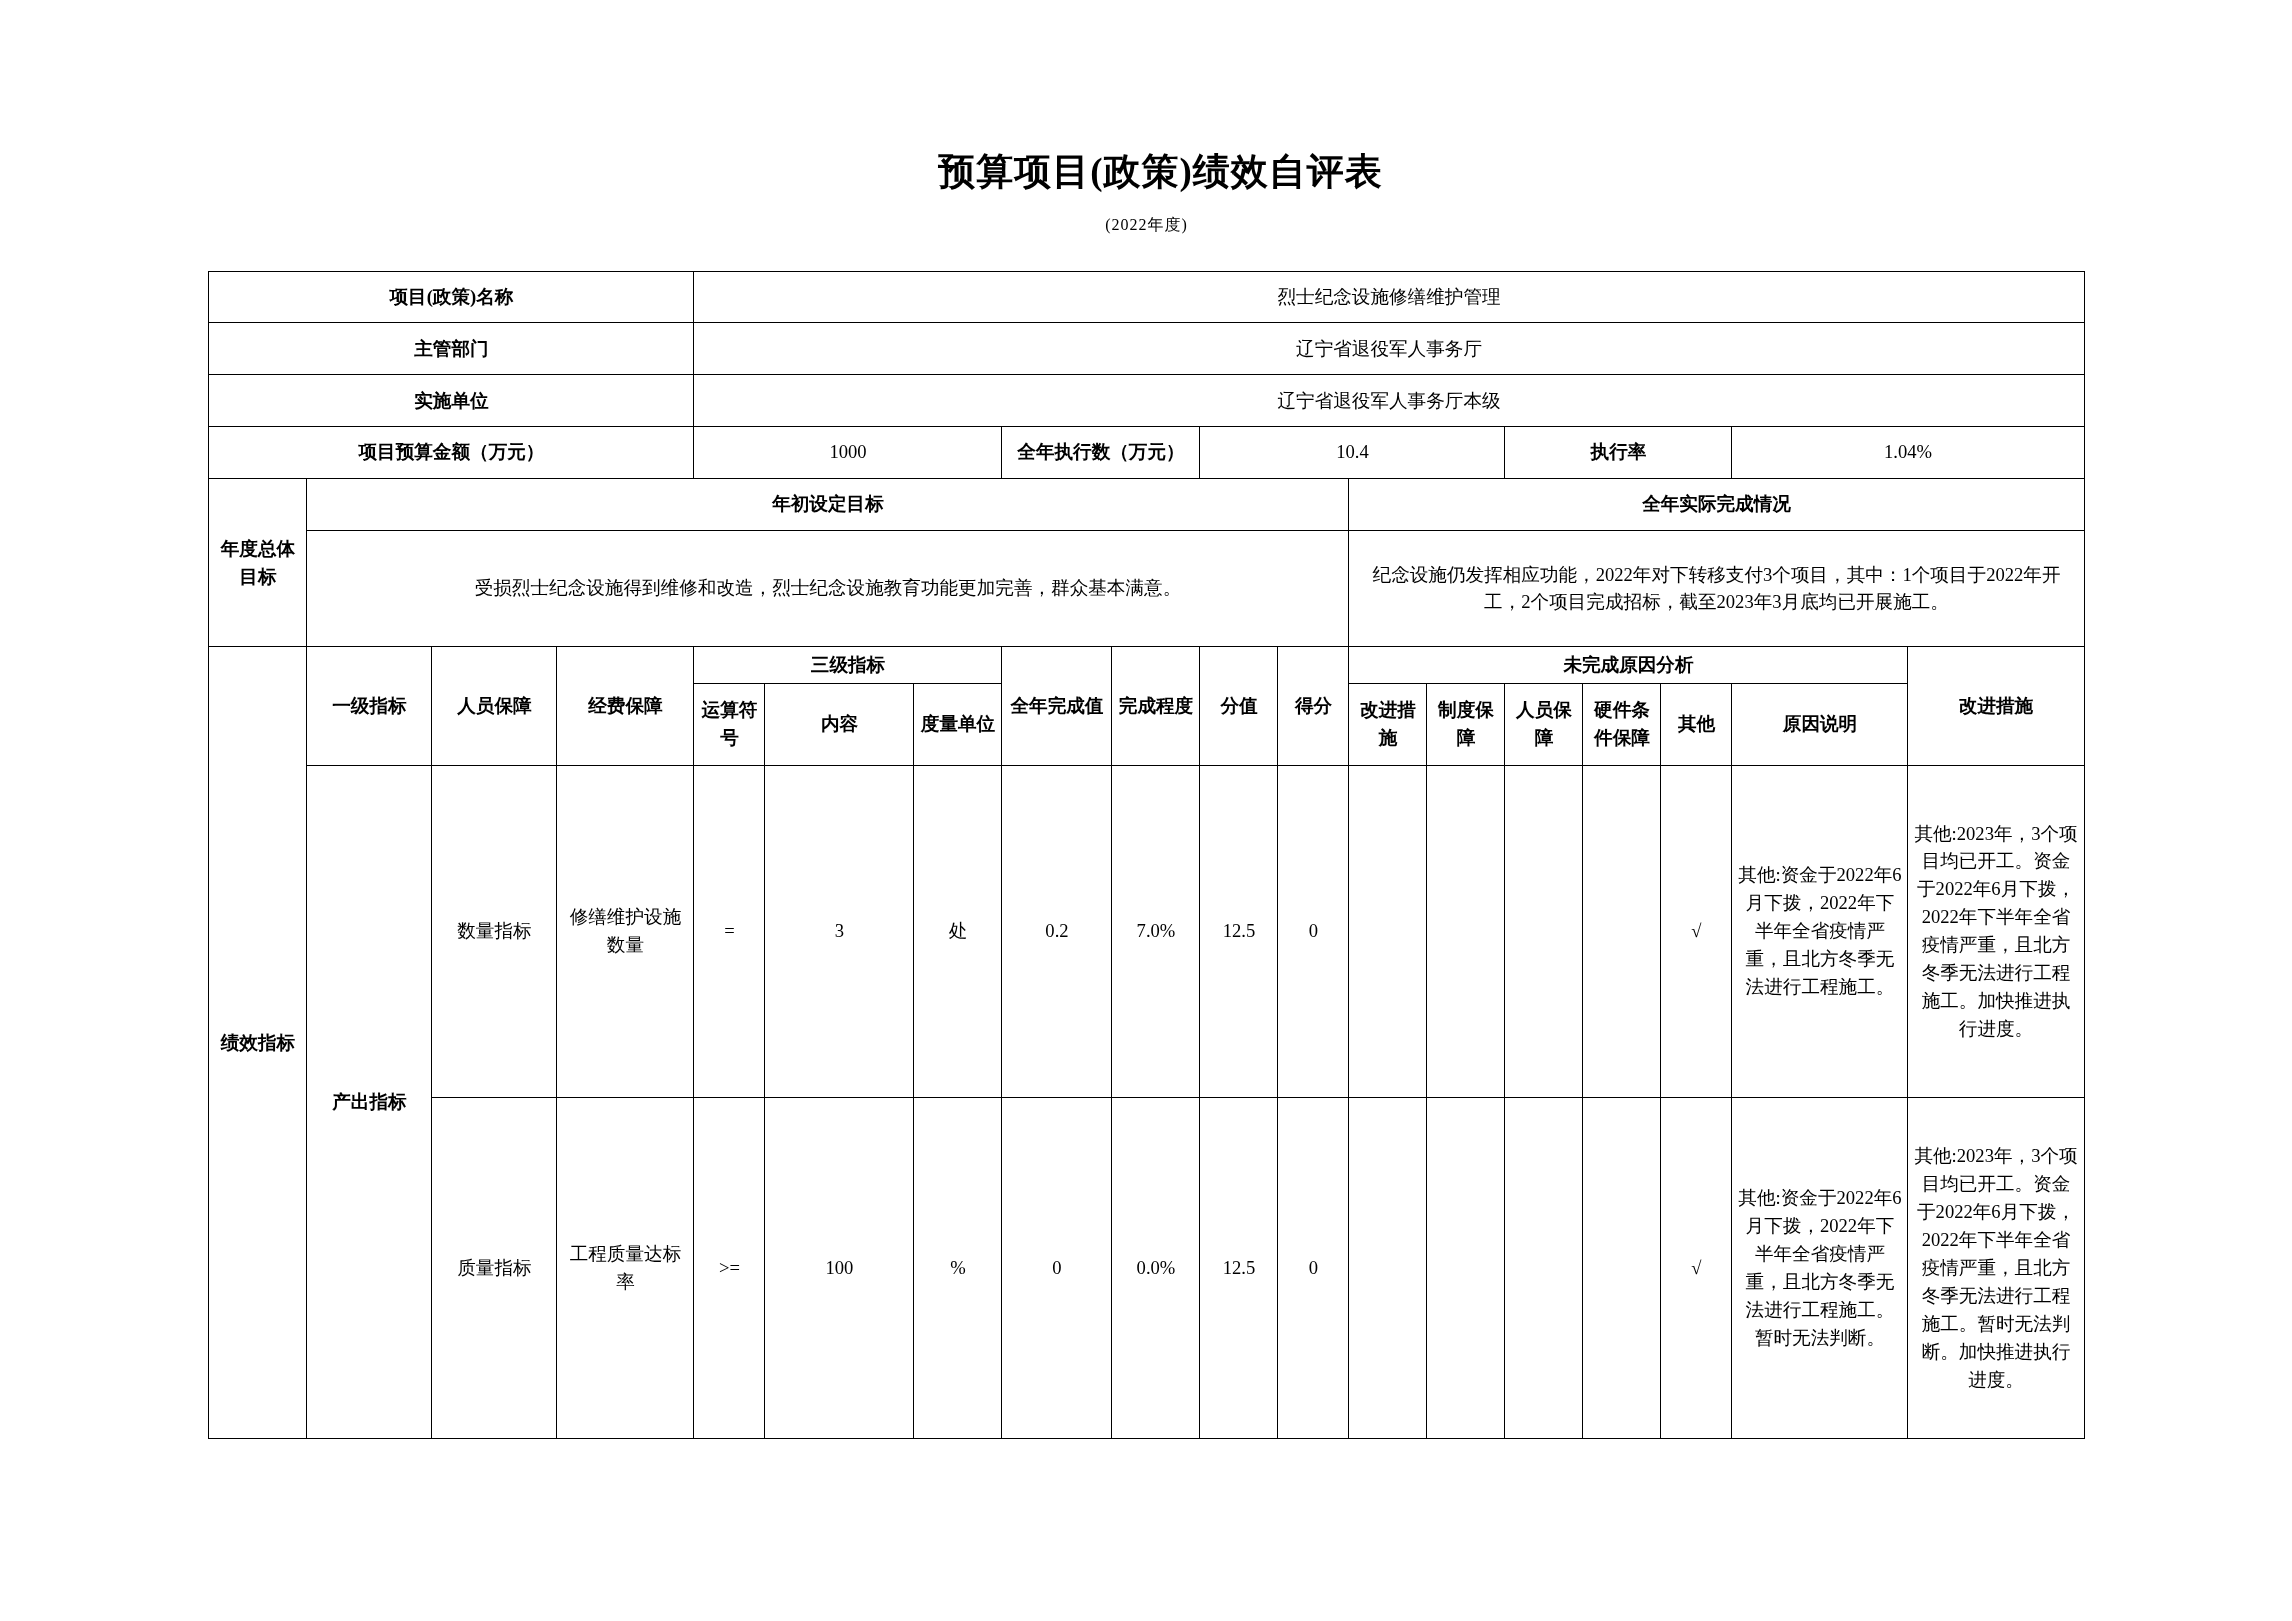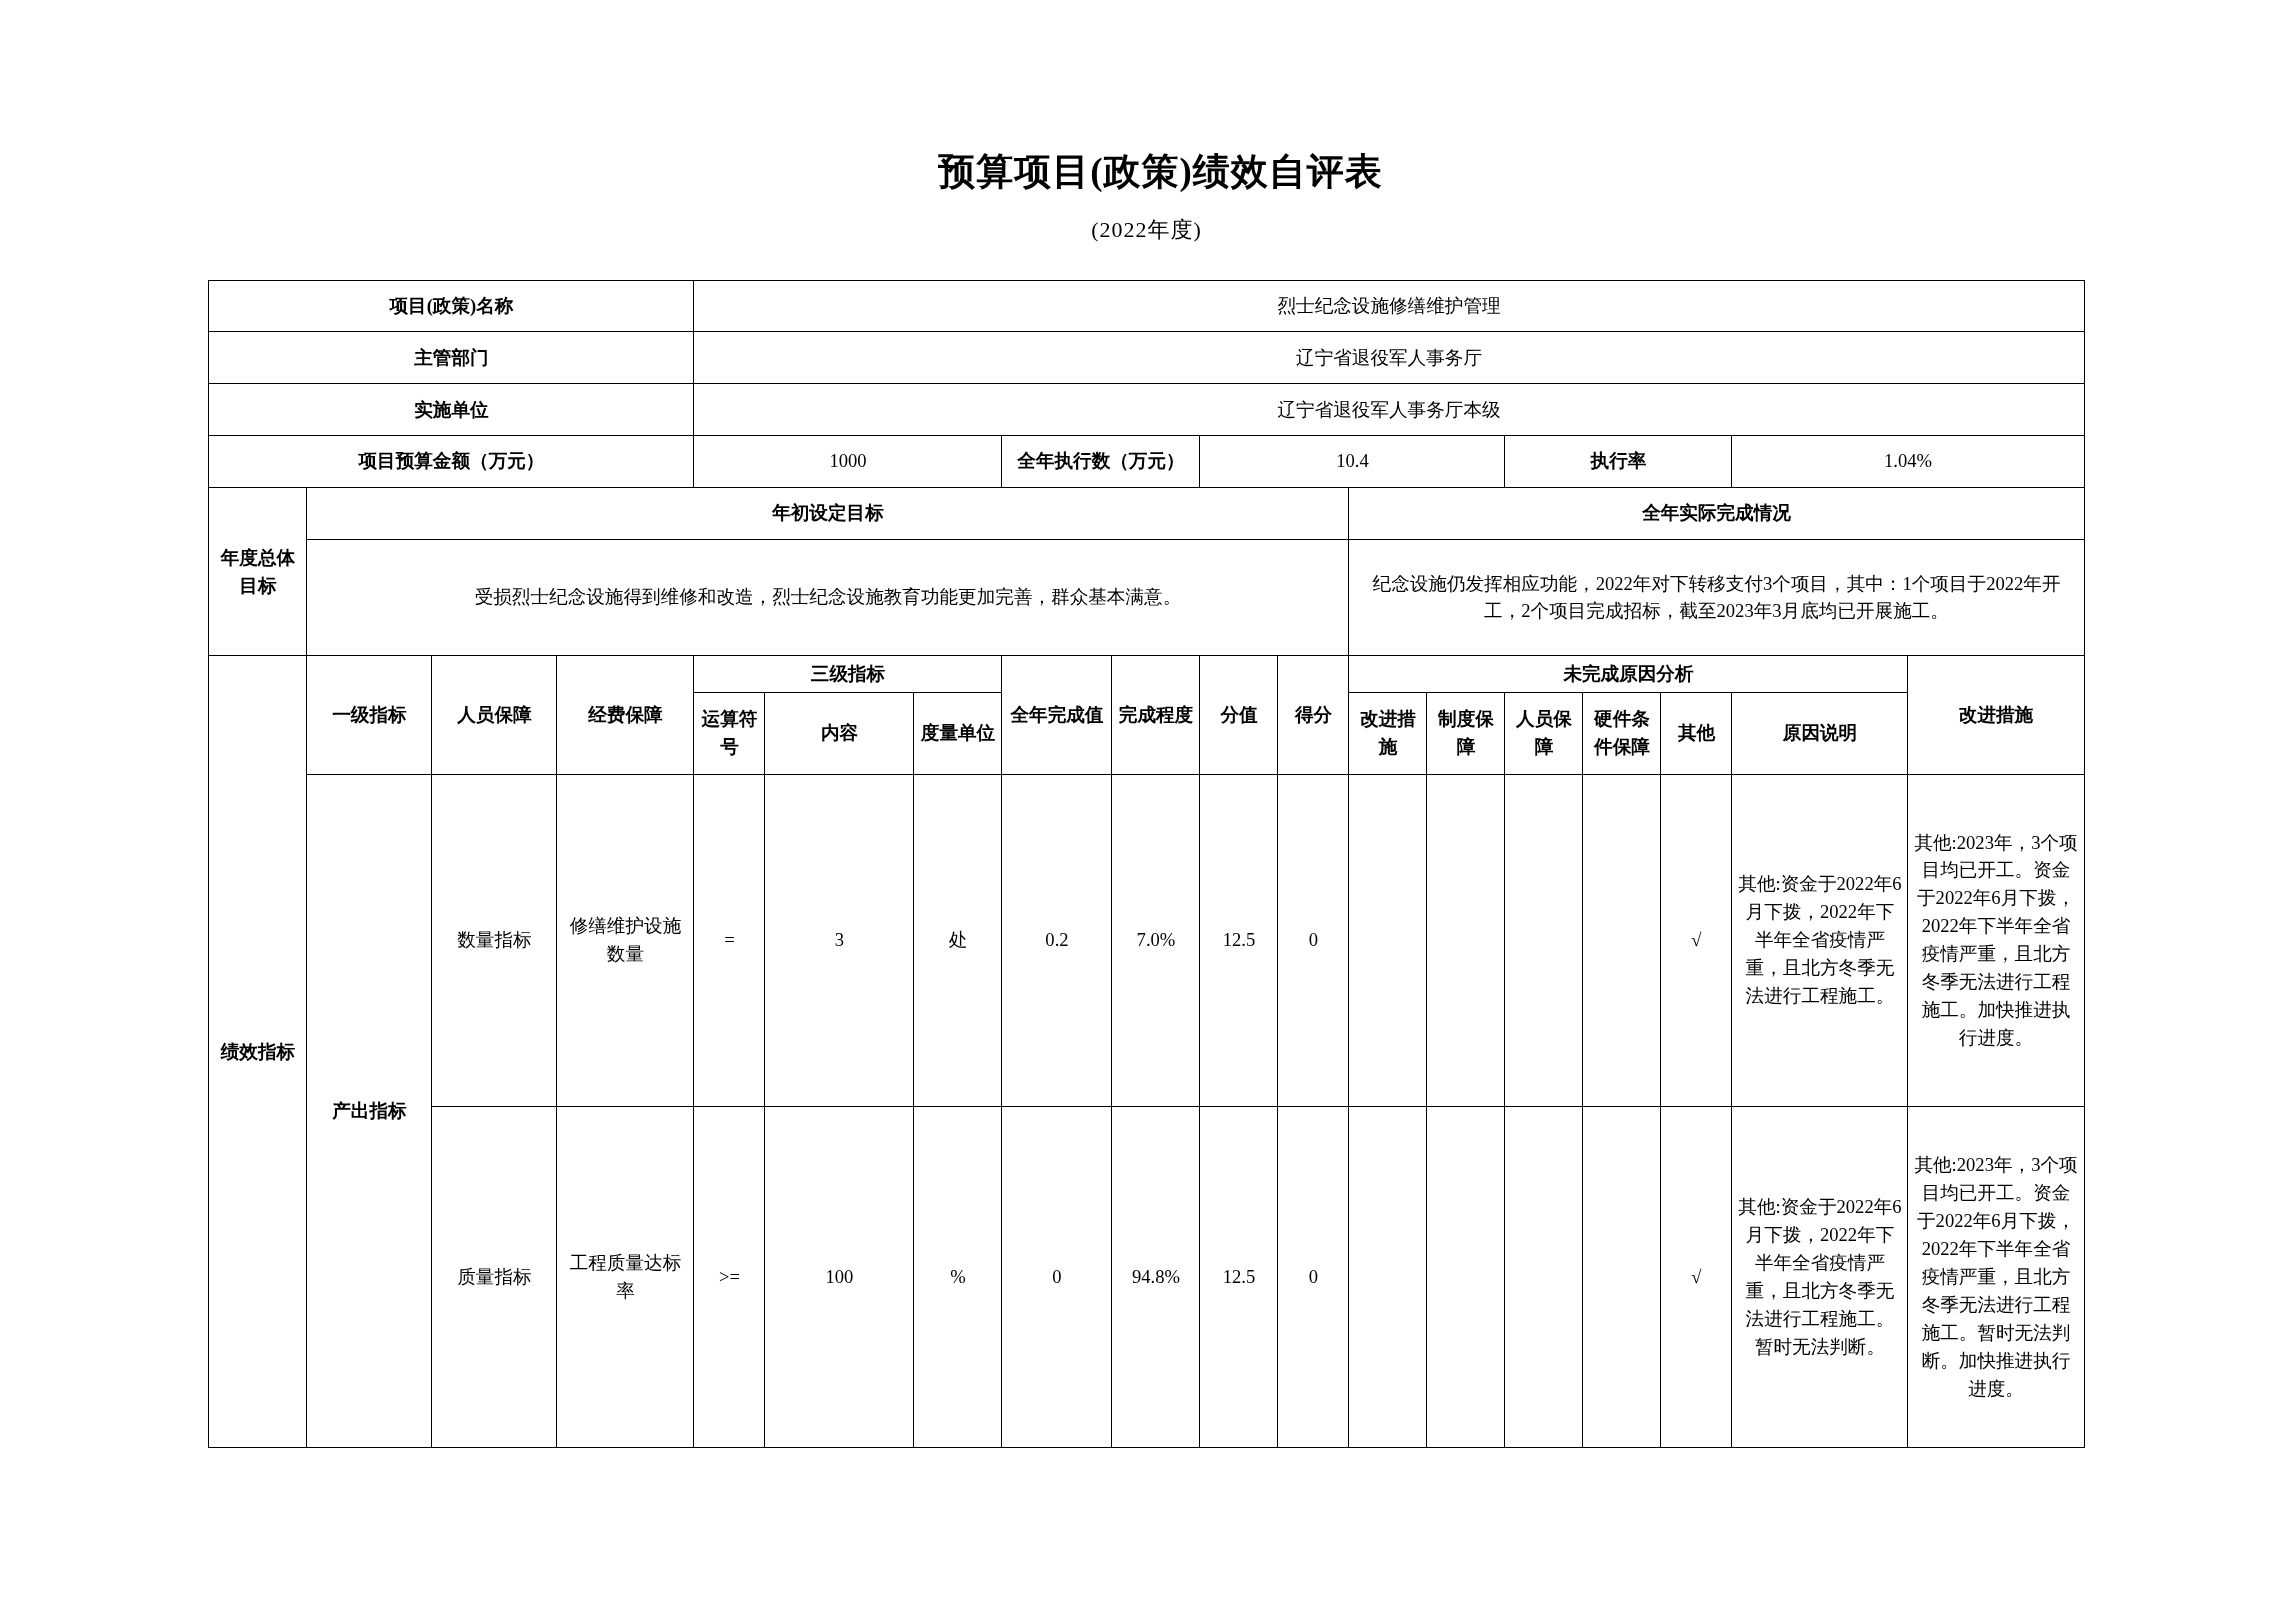--- a/index.html
+++ b/index.html
@@ -23,21 +23,21 @@
   .title {
     text-align: center;
     font-size: 37px;
     font-weight: bold;
     letter-spacing: 1px;
     margin-top: 147px;
     padding-left: 28px;
   }
   .subtitle {
     text-align: center;
-    font-size: 22px;
+    font-size: 16px;
     margin-top: 17.6px;
     letter-spacing: 1px;
   }
   table.main {
     border-collapse: collapse;
     margin: 35px auto 8px auto;
     width: 1685px;
     table-layout: fixed;
   }
   table.main td {
@@ -189,21 +189,21 @@
       <td class="reason-cell">其他:2023年，3个项目均已开工。资金于2022年6月下拨，2022年下半年全省疫情严重，且北方冬季无法进行工程施工。加快推进执行进度。</td>
     </tr>
 
     <tr>
       <td class="small-cell">质量指标</td>
       <td class="small-cell">工程质量达标率</td>
       <td class="small-cell">&gt;=</td>
       <td class="small-cell">100</td>
       <td class="small-cell">%</td>
       <td class="small-cell">0</td>
-      <td class="small-cell">94.8%</td>
+      <td class="small-cell">0.0%</td>
       <td class="small-cell">12.5</td>
       <td class="small-cell">0</td>
       <td class="small-cell"></td>
       <td class="small-cell"></td>
       <td class="small-cell"></td>
       <td class="small-cell"></td>
       <td class="check">√</td>
       <td class="reason-cell" style="height:333px">其他:资金于2022年6月下拨，2022年下半年全省疫情严重，且北方冬季无法进行工程施工。暂时无法判断。</td>
       <td class="reason-cell">其他:2023年，3个项目均已开工。资金于2022年6月下拨，2022年下半年全省疫情严重，且北方冬季无法进行工程施工。暂时无法判断。加快推进执行进度。</td>
     </tr>

